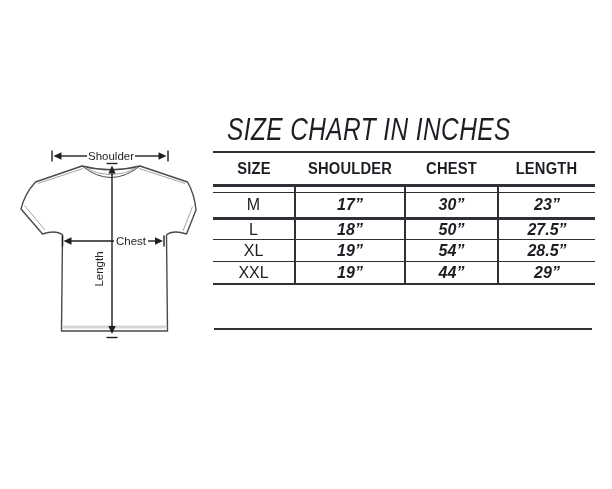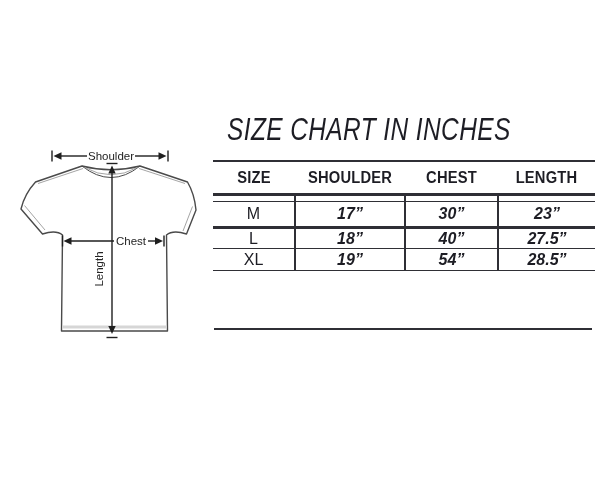--- a/index.html
+++ b/index.html
@@ -18,21 +18,21 @@
   
   .title{
     position:absolute;left:227px;top:113px;margin:0;
     font-size:31px;font-style:italic;font-weight:500;letter-spacing:.5px;
     white-space:nowrap;color:var(--text);
     transform:scaleX(.79);transform-origin:left center;line-height:34px;
   }
 
   
   table.size-table{
-    position:absolute;left:213px;top:160px;width:382px;
+    position:absolute;left:213px;top:151px;width:382px;
     border-collapse:collapse;table-layout:fixed;
   }
   .size-table th,.size-table td{
     padding:0;text-align:center;vertical-align:middle;
     font-family:"Liberation Sans",sans-serif;color:var(--text);
     overflow:hidden;white-space:nowrap;
   }
   .size-table thead th{
     height:31px;font-size:16px;font-weight:600;letter-spacing:.2px;
     border-top:2px solid var(--line);
@@ -153,27 +153,33 @@
       </tr>
       <tr class="r0">
         <td>M</td>
         <td>17”</td>
         <td>30”</td>
         <td>23”</td>
       </tr>
       <tr class="r1">
         <td>L</td>
         <td>18”</td>
-        <td>40”</td>
+        <td>50”</td>
         <td>27.5”</td>
       </tr>
       <tr class="r2">
         <td>XL</td>
         <td>19”</td>
         <td>54”</td>
         <td>28.5”</td>
+      </tr>
+      <tr class="r3">
+        <td>XXL</td>
+        <td>19”</td>
+        <td>44”</td>
+        <td>29”</td>
       </tr>
     </tbody>
   </table>
 
   <div class="bottom-rule"></div>
 
 </div>
 
 </body></html>

